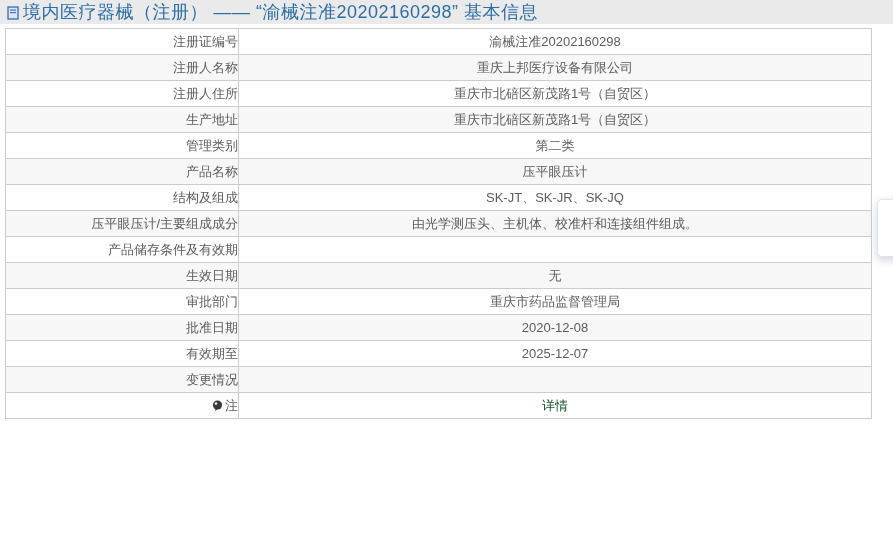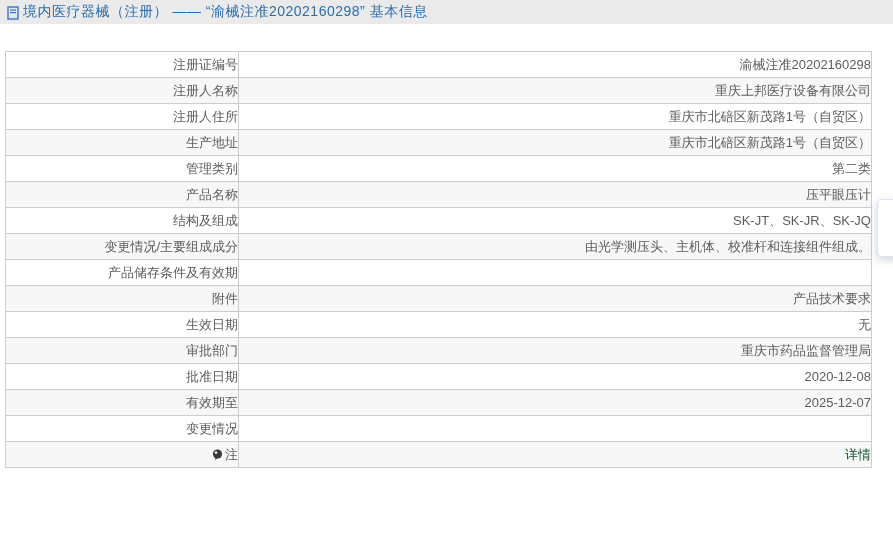--- a/index.html
+++ b/index.html
@@ -29,27 +29,27 @@
     box-sizing: border-box;
   }
   .doc-icon {
     display: inline-flex;
     align-items: center;
     margin-right: 4px;
     margin-top: 1px;
   }
   .header-title {
     color: #2d6da8;
-    font-size: 14px;
+    font-size: 18px;
     letter-spacing: 0.5px;
     white-space: nowrap;
   }
   table.info-table {
     position: absolute;
-    top: 51px;
+    top: 28px;
     left: 5px;
     width: 867px;
     border-collapse: collapse;
     table-layout: fixed;
   }
   table.info-table td {
     border: 1px solid #cccccc;
     height: 25px;
     font-size: 13px;
     color: #5c5c5c;
@@ -63,21 +63,21 @@
   }
   table.info-table tr:nth-child(odd) td {
     background: #ffffff;
   }
   td.label-cell {
     width: 232px;
     text-align: right;
     padding-right: 9px;
   }
   td.value-cell {
-    text-align: right;
+    text-align: center;
     padding-left: 10px;
   }
   td.value-cell a {
     color: #14532d;
     text-decoration: none;
     cursor: pointer;
   }
   .note-icon {
     display: inline-block;
     vertical-align: -2px;
@@ -135,30 +135,26 @@
         </tr>
         <tr>
           <td class="label-cell"><span>产品名称</span></td>
           <td class="value-cell">压平眼压计</td>
         </tr>
         <tr>
           <td class="label-cell"><span>结构及组成</span></td>
           <td class="value-cell">SK-JT、SK-JR、SK-JQ</td>
         </tr>
         <tr>
-          <td class="label-cell"><span>变更情况/主要组成成分</span></td>
+          <td class="label-cell"><span>压平眼压计/主要组成成分</span></td>
           <td class="value-cell">由光学测压头、主机体、校准杆和连接组件组成。</td>
         </tr>
         <tr>
           <td class="label-cell"><span>产品储存条件及有效期</span></td>
           <td class="value-cell"></td>
-        </tr>
-        <tr>
-          <td class="label-cell"><span>附件</span></td>
-          <td class="value-cell">产品技术要求</td>
         </tr>
         <tr>
           <td class="label-cell"><span>生效日期</span></td>
           <td class="value-cell">无</td>
         </tr>
         <tr>
           <td class="label-cell"><span>审批部门</span></td>
           <td class="value-cell">重庆市药品监督管理局</td>
         </tr>
         <tr>

